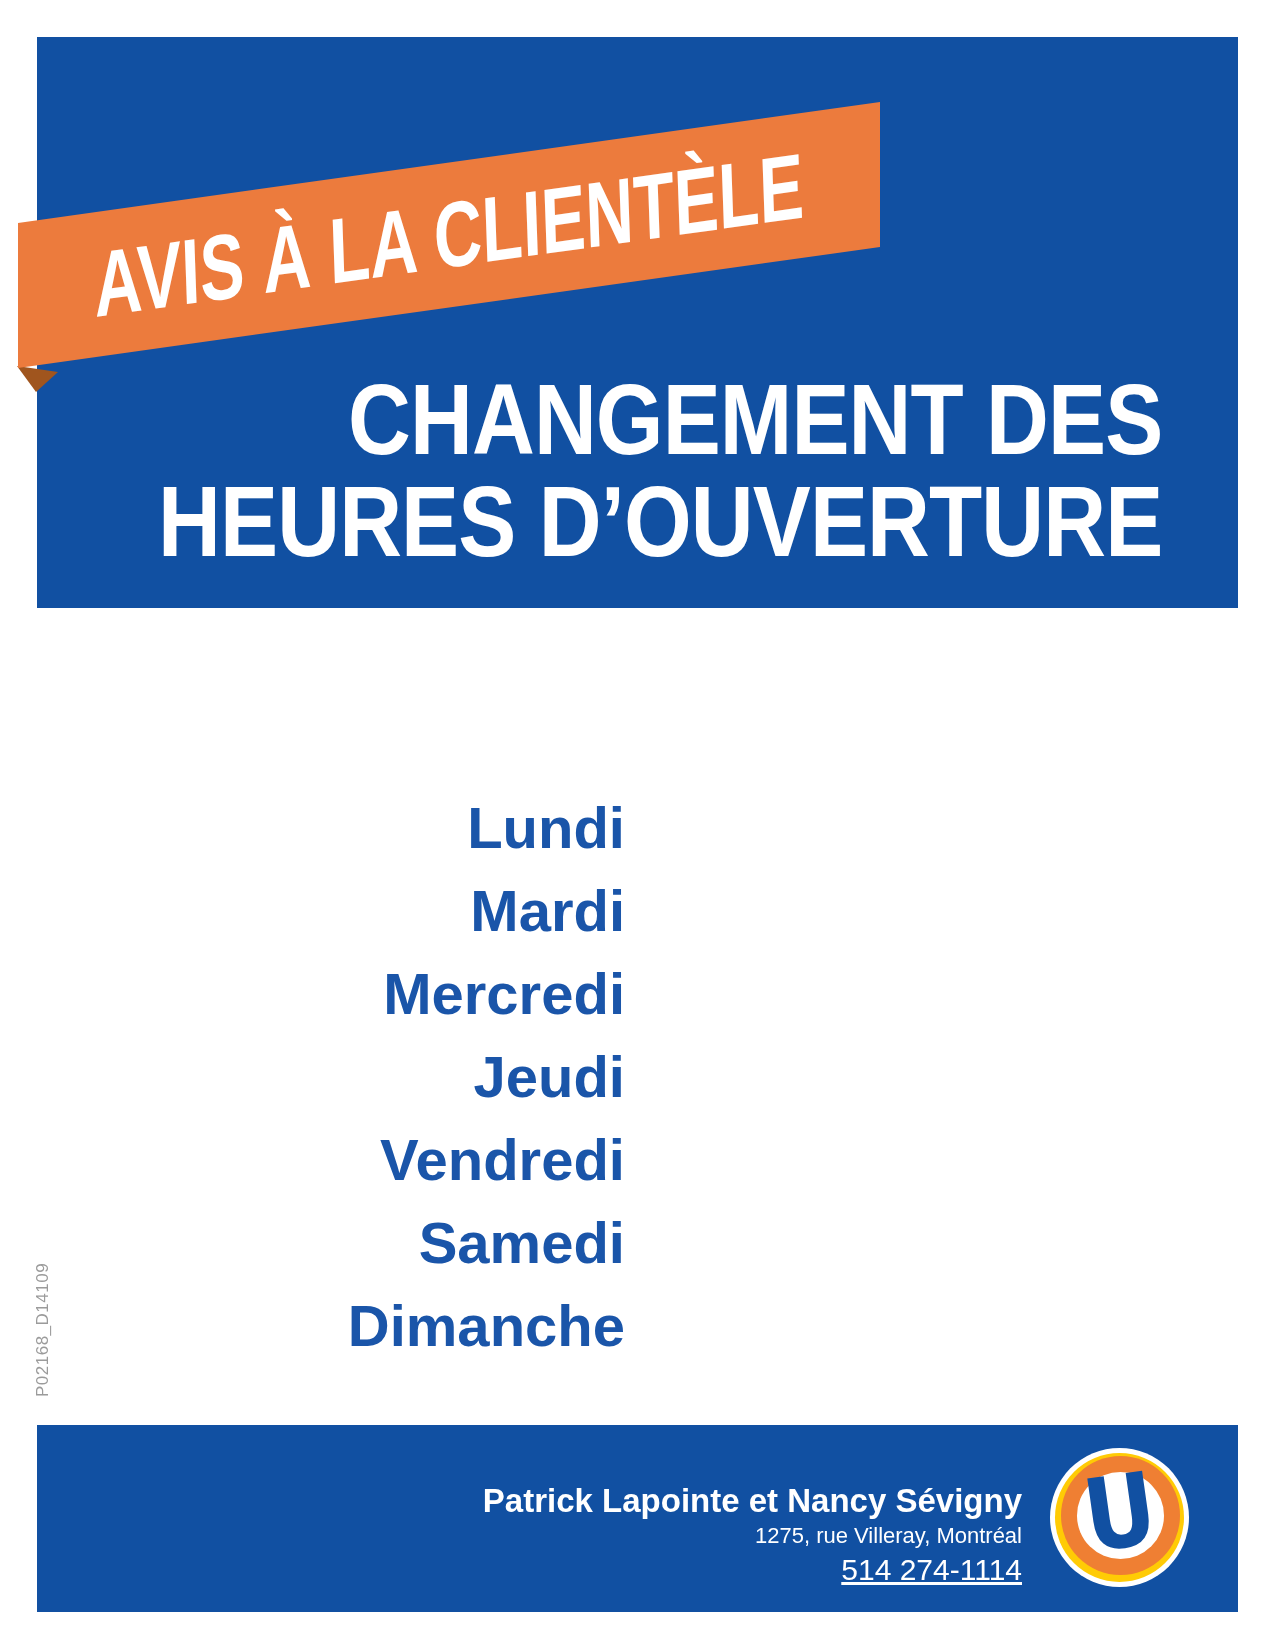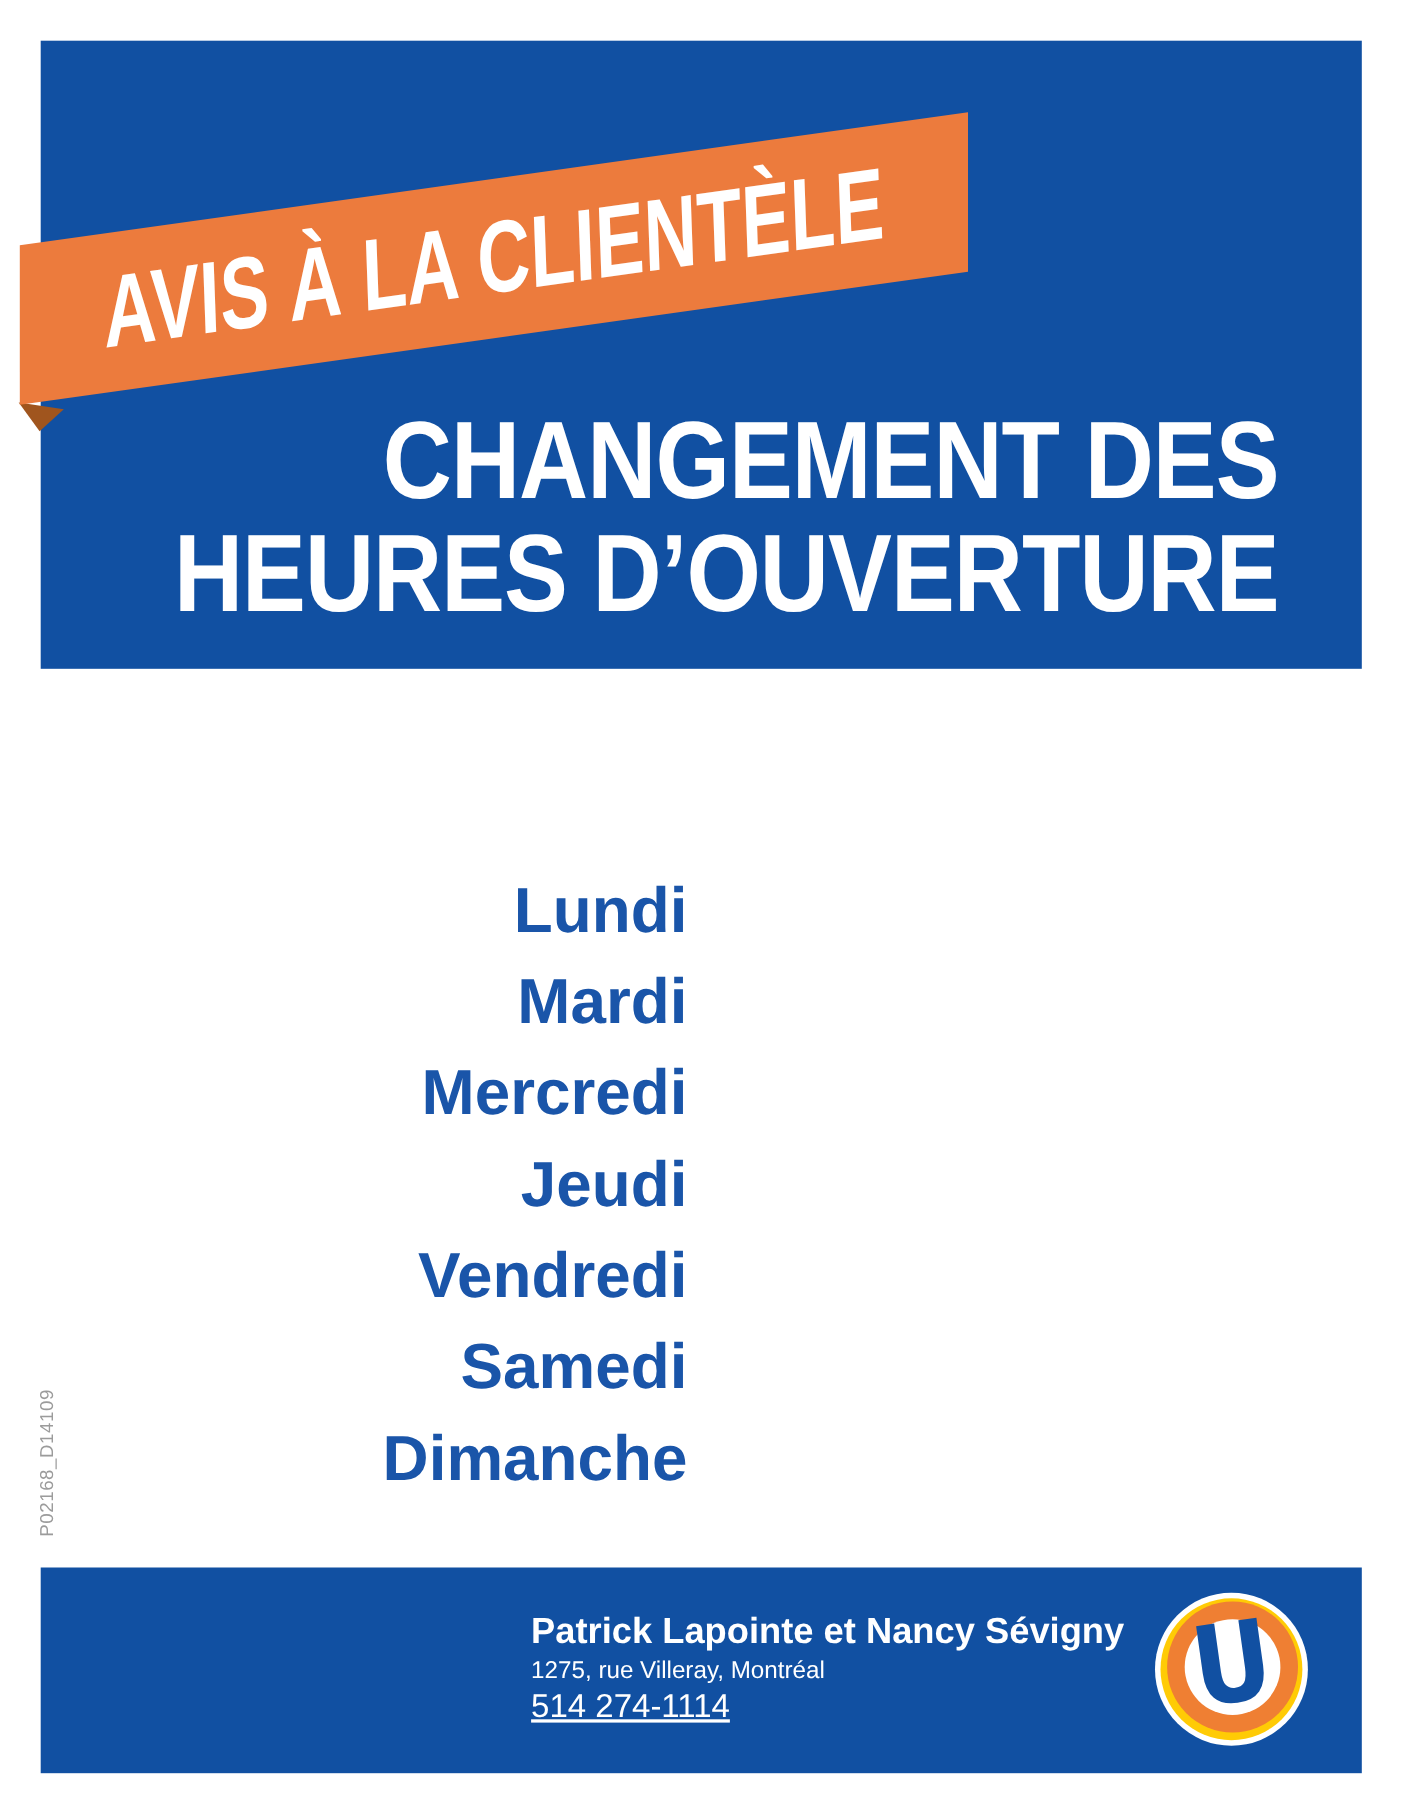--- a/index.html
+++ b/index.html
@@ -40,21 +40,21 @@
     position:absolute;left:33px;top:1397px;transform:rotate(-90deg);
     transform-origin:0 0;color:var(--gray,#9B9B9B);font-size:17px;
     letter-spacing:0.5px;white-space:nowrap;
   }
   
   .footer{
     position:absolute;left:37px;top:1425px;width:1201px;height:187px;
     background:var(--blue,#1150A2);
   }
   .footer-text{
-    position:absolute;right:216px;top:40px;color:#fff;white-space:nowrap;
+    position:absolute;right:216px;top:58px;text-align:right;color:#fff;white-space:nowrap;
   }
   .owners{font-size:33px;font-weight:bold;line-height:36px;}
   .address{font-size:22px;font-weight:normal;line-height:34px;}
   .phone{font-size:30px;font-weight:normal;line-height:34px;text-decoration:underline;}
   
   .logo{
     position:absolute;left:1013px;top:23px;width:139px;height:139px;
     background:#fff;border-radius:50%;
   }
   .ring-yellow{

